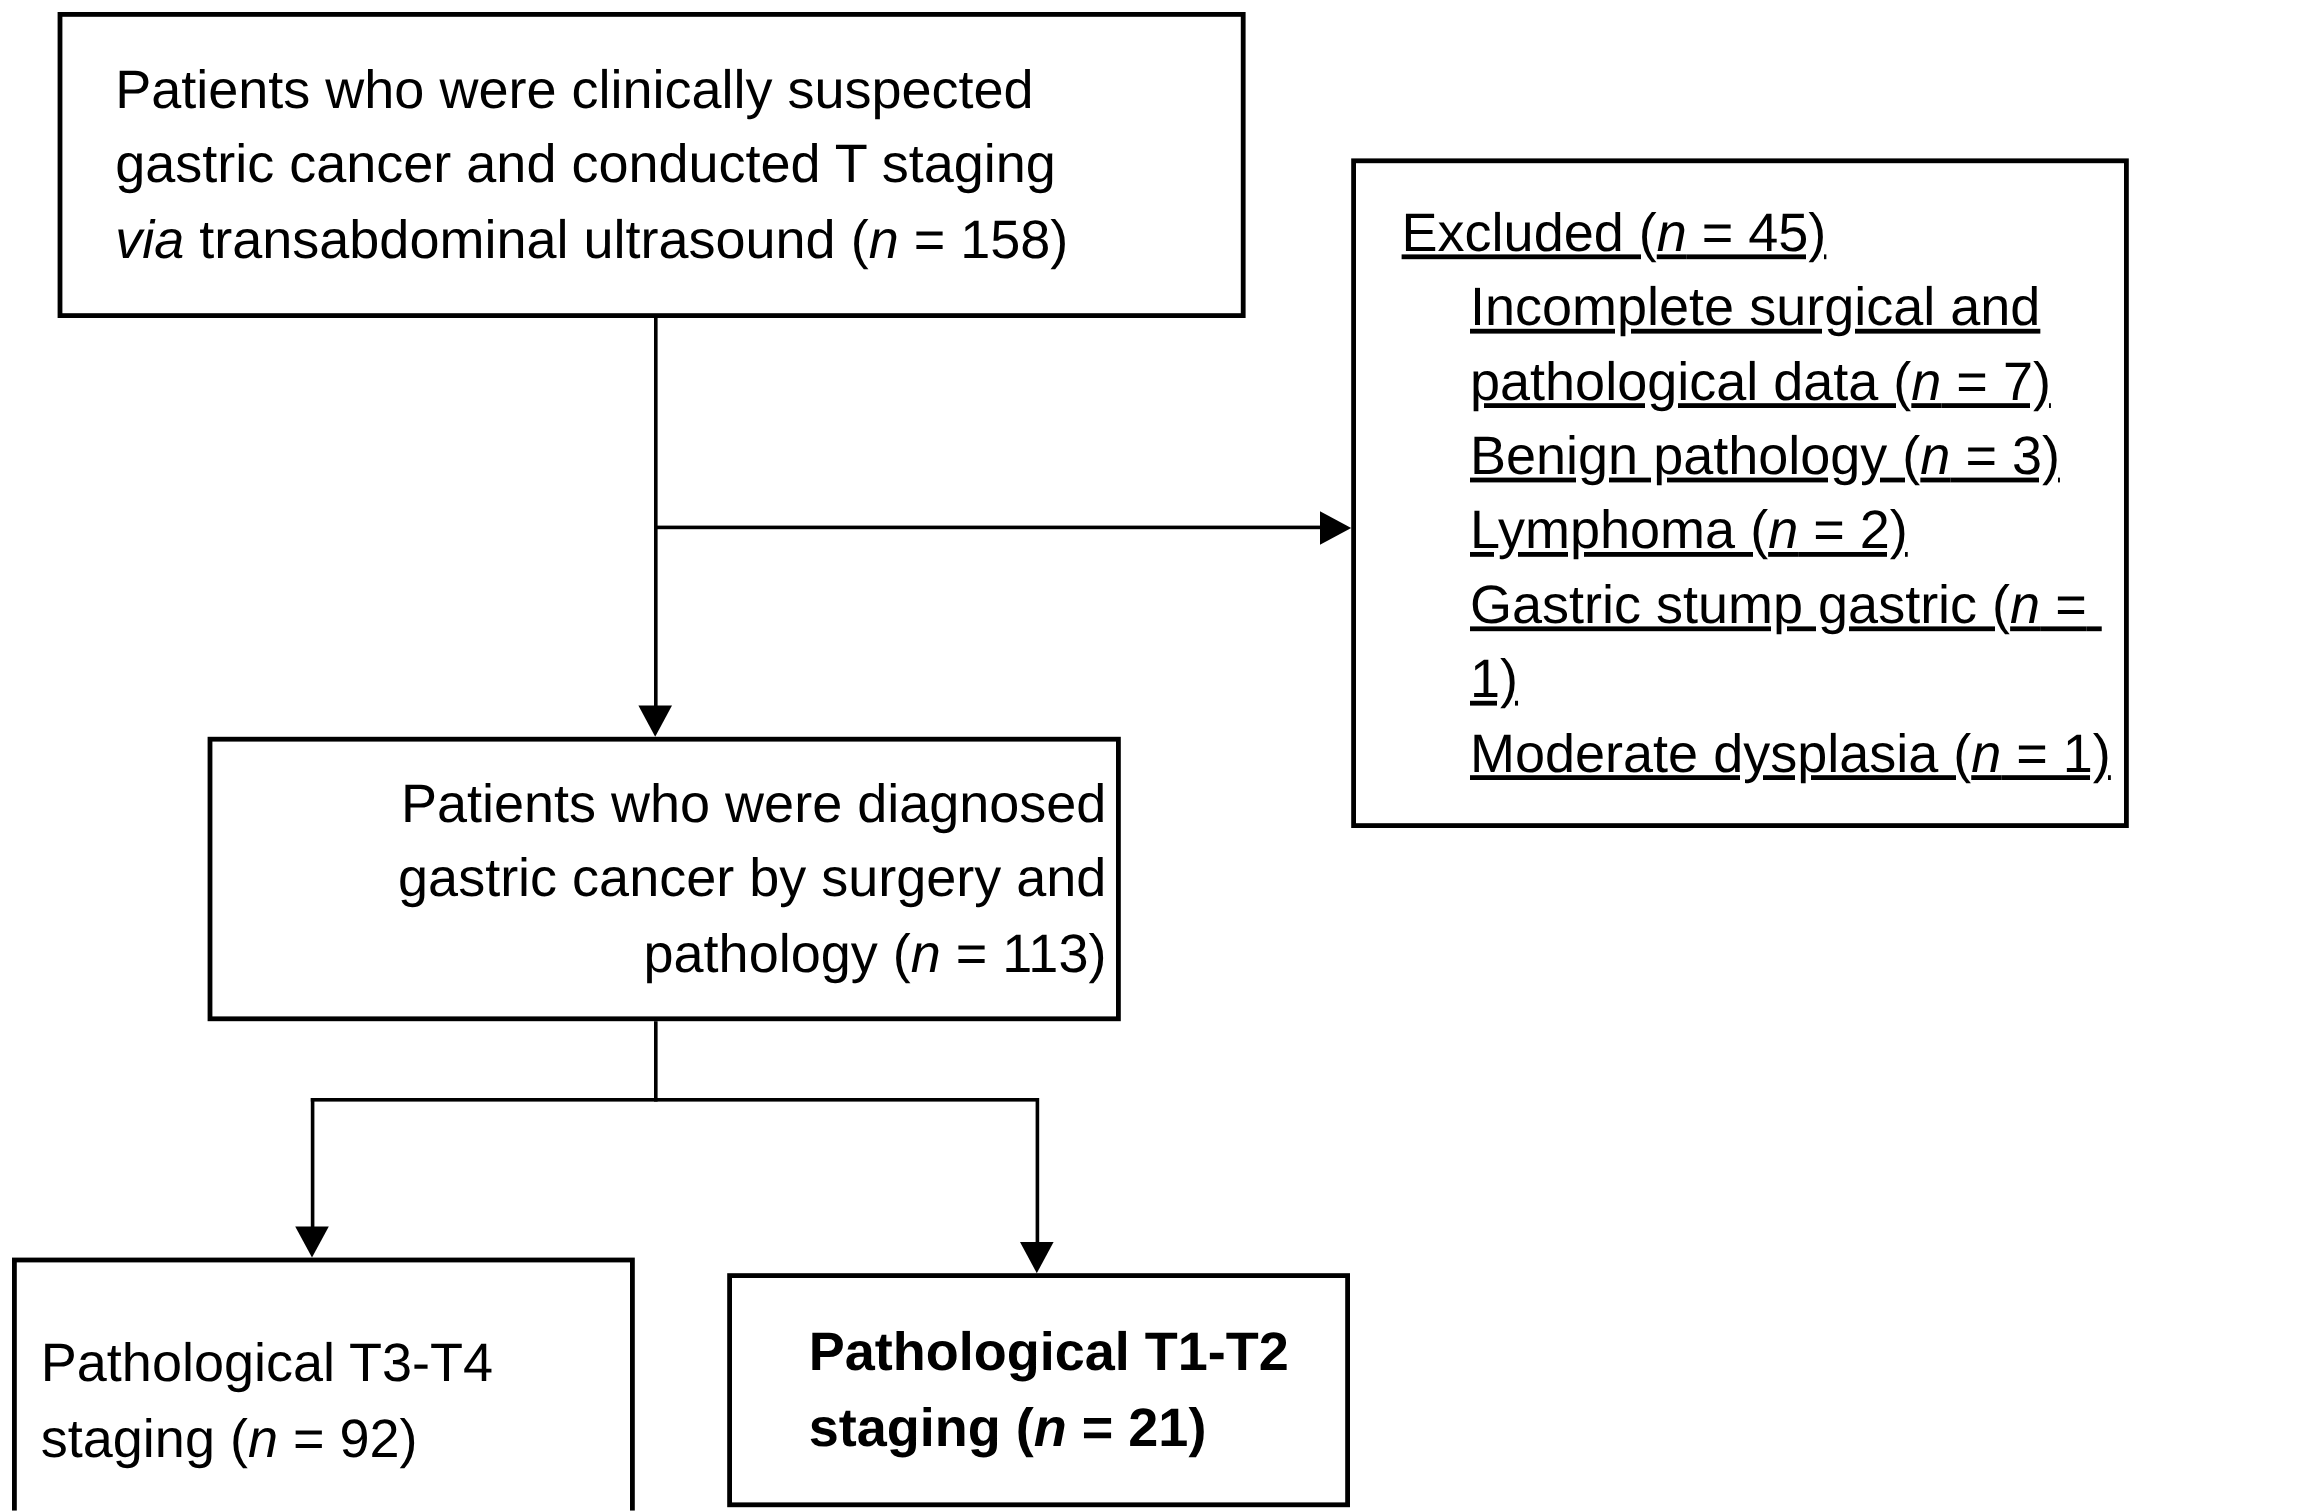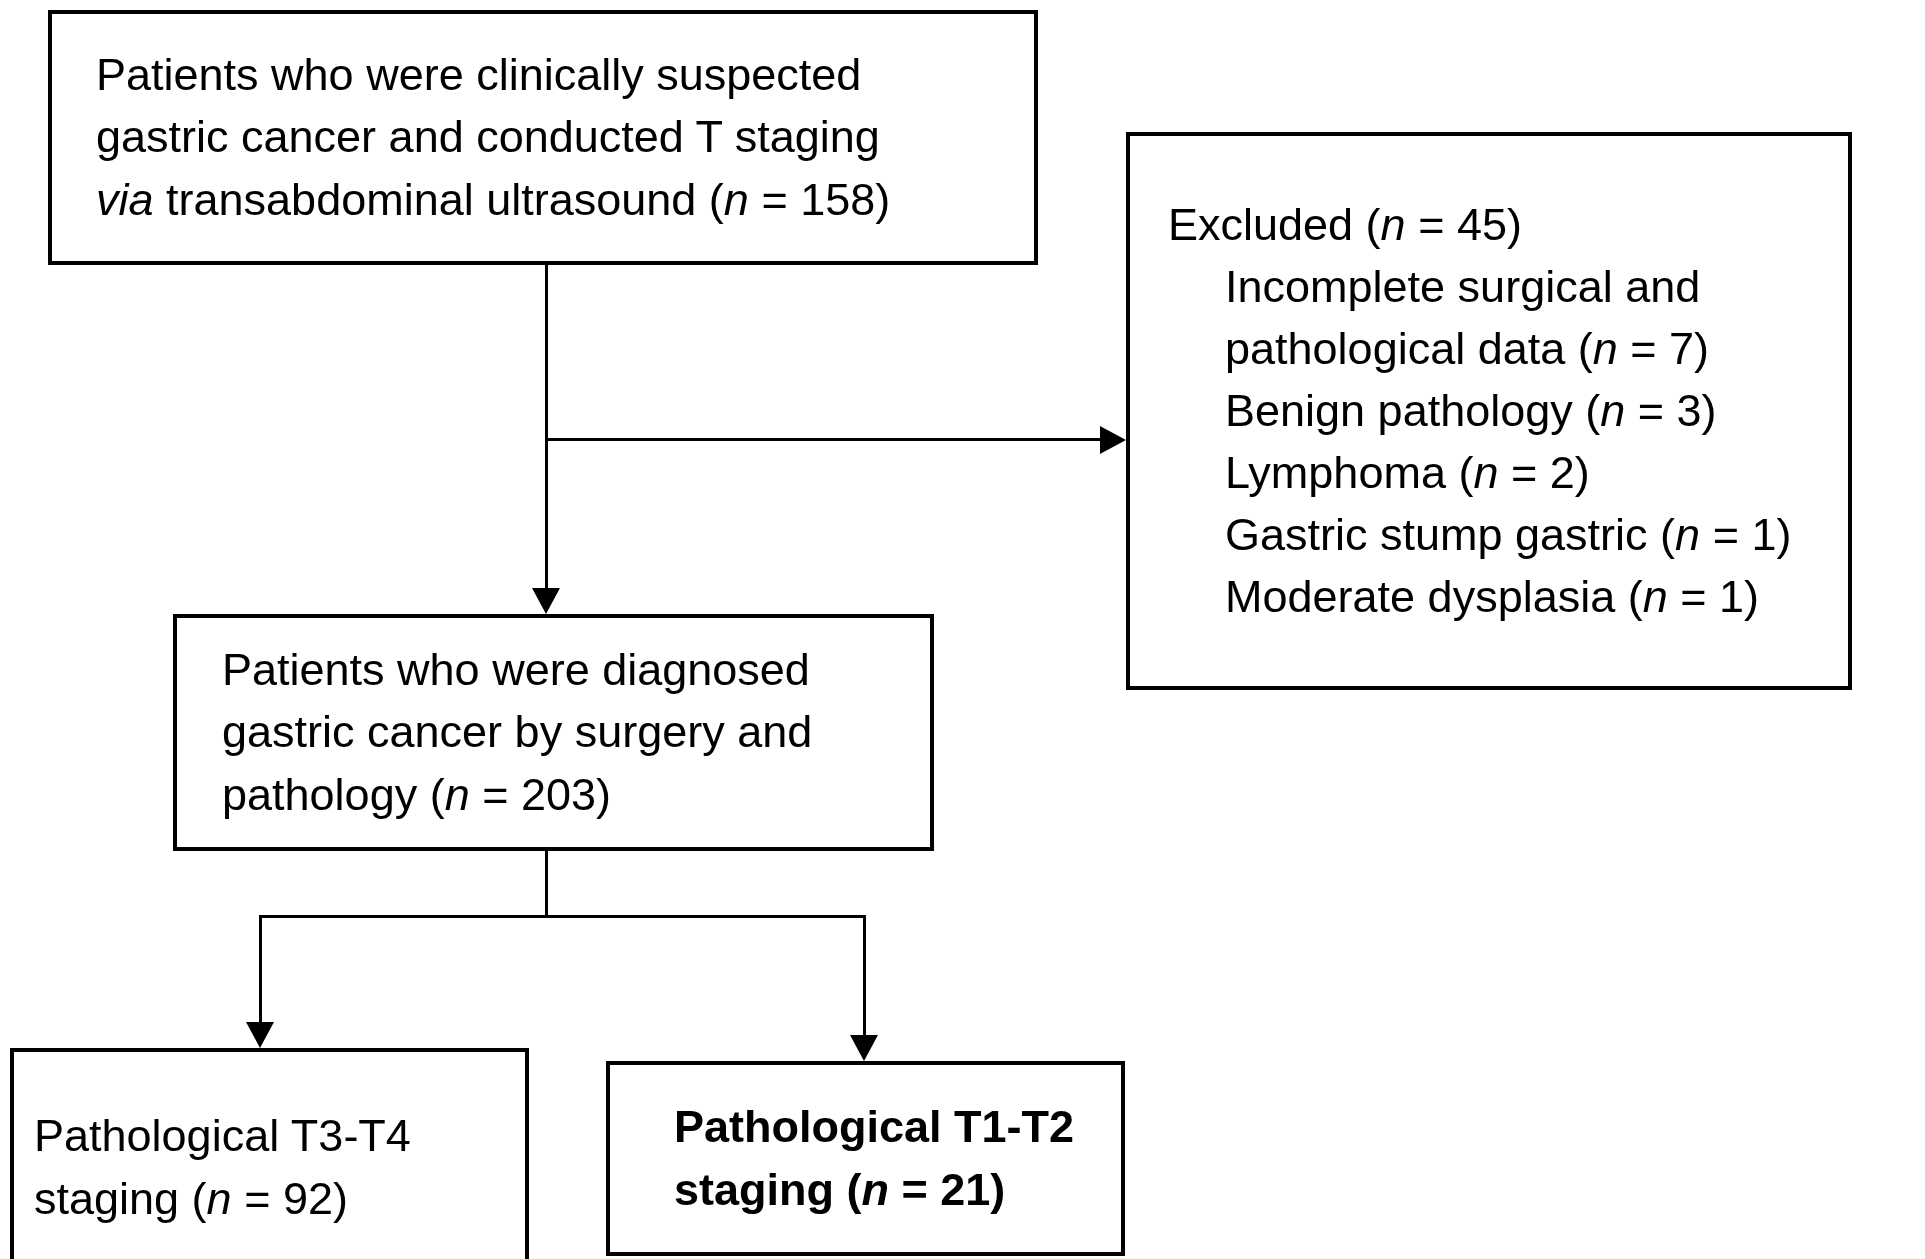--- a/index.html
+++ b/index.html
@@ -52,22 +52,22 @@
   .arrow-right {
     position: absolute;
     width: 0; height: 0;
     border-top: 14px solid transparent;
     border-bottom: 14px solid transparent;
     border-left: 26px solid #000000;
   }
 
   
   #box-suspected { left: 48px;   top: 10px;   width: 990px; height: 255px; padding-left: 44px; padding-right: 8px; }
-  #box-excluded  { left: 1126px; top: 132px;  width: 726px; height: 558px; padding-left: 38px; padding-right: 8px; }
-  #box-diagnosed { left: 173px;  top: 614px;  width: 761px; height: 237px; padding-left: 45px; padding-right: 8px; }
+  #box-excluded  { left: 1126px; top: 132px;  width: 648px; height: 558px; padding-left: 38px; padding-right: 8px; text-decoration: underline; }
+  #box-diagnosed { left: 173px;  top: 614px;  width: 761px; height: 237px; padding-left: 45px; padding-right: 8px; align-items: flex-end; }
   #box-t34       { left: 10px;   top: 1048px; width: 519px; height: 239px; padding-left: 20px; padding-right: 8px; }
   #box-t12       { left: 606px;  top: 1061px; width: 519px; height: 195px; padding-left: 64px; padding-right: 8px; font-weight: bold; }
 
   
   #v-suspected-to-diagnosed { left: 545px; top: 265px; height: 325px; }
   #h-to-excluded            { left: 545px; top: 438px; width: 557px; }
   #ah-excluded              { left: 1100px; top: 426px; }
   #ah-diagnosed             { left: 532px; top: 588px; }
   #v-diagnosed-down         { left: 545px; top: 851px; height: 67px; }
   #h-split                  { left: 259px; top: 915px; width: 606px; }
@@ -93,21 +93,21 @@
       <div class="line indent"><span>pathological data (</span><i>n</i><span> = 7)</span></div>
       <div class="line indent"><span>Benign pathology (</span><i>n</i><span> = 3)</span></div>
       <div class="line indent"><span>Lymphoma (</span><i>n</i><span> = 2)</span></div>
       <div class="line indent"><span>Gastric stump gastric (</span><i>n</i><span> = 1)</span></div>
       <div class="line indent"><span>Moderate dysplasia (</span><i>n</i><span> = 1)</span></div>
     </div>
 
   <div class="box" id="box-diagnosed">
       <div class="line"><span>Patients who were diagnosed</span></div>
       <div class="line"><span>gastric cancer by surgery and</span></div>
-      <div class="line"><span>pathology (</span><i>n</i><span> = 203)</span></div>
+      <div class="line"><span>pathology (</span><i>n</i><span> = 113)</span></div>
     </div>
 
   <div class="box" id="box-t34">
       <div class="line"><span>Pathological T3-T4</span></div>
       <div class="line"><span>staging (</span><i>n</i><span> = 92)</span></div>
     </div>
 
   <div class="box" id="box-t12">
       <div class="line"><span>Pathological T1-T2</span></div>
       <div class="line"><span>staging (</span><i>n</i><span> = 21)</span></div>

